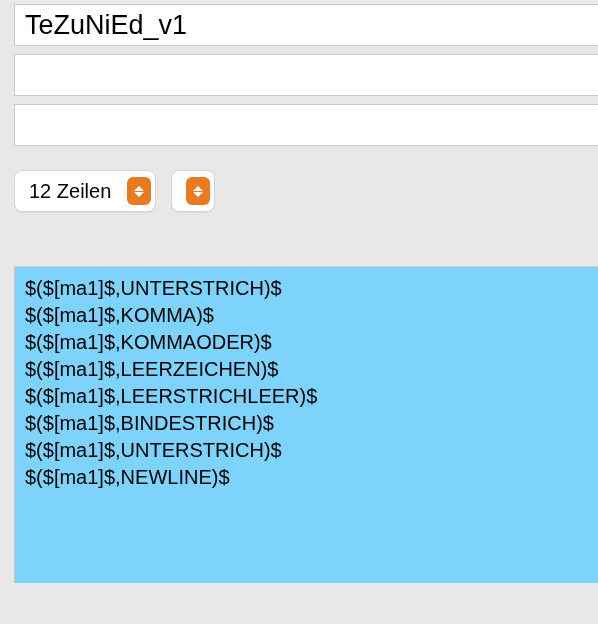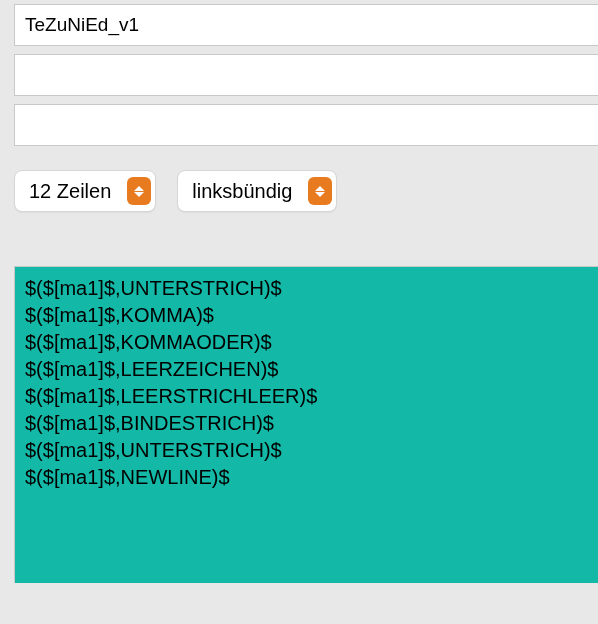--- a/index.html
+++ b/index.html
@@ -17,34 +17,34 @@
     .form-container {
       padding: 0;
     }
     .text-input {
       display: block;
       width: calc(100% - 14px);
       margin-left: 14px;
       margin-top: 8px;
       height: 42px;
       padding: 6px 10px;
-      font-size: 19px;
+      font-size: 27px;
       font-family: inherit;
       background: #ffffff;
       border: 1px solid #c8c8c8;
       border-right: none;
       outline: none;
       color: #000;
     }
     .text-input:first-child {
       margin-top: 4px;
     }
     .dropdown-row {
       display: flex;
-      gap: 21px;
+      gap: 15px;
       margin-left: 14px;
       margin-top: 24px;
       padding-bottom: 6px;
     }
     .dropdown {
       display: inline-flex;
       align-items: center;
       height: 42px;
       background: #ffffff;
       border: 1px solid #d6d6d6;
@@ -78,21 +78,21 @@
     .arrow-up {
       border-bottom: 5px solid #ffffff;
     }
     .arrow-down {
       border-top: 5px solid #ffffff;
     }
     .textarea-container {
       margin-left: 14px;
       margin-top: 48px;
       width: calc(100% - 14px);
-      background: #14b8a6;
+      background: #7dd3fc;
       border: 1px solid #c8c8c8;
       border-right: none;
       border-bottom: none;
       padding: 8px 10px 92px 10px;
       min-height: 290px;
     }
     .textarea-content {
       font-family: -apple-system, BlinkMacSystemFont, "Helvetica Neue", Arial, sans-serif;
       font-size: 20px;
       line-height: 1.35;
@@ -117,21 +117,20 @@
 
     <div class="dropdown">
       <span class="dropdown-label">12 Zeilen</span>
       <span class="dropdown-arrows">
         <span class="arrow-up"></span>
         <span class="arrow-down"></span>
       </span>
     </div>
 
     <div class="dropdown">
-      <span class="dropdown-label">linksbündig</span>
       <span class="dropdown-arrows">
         <span class="arrow-up"></span>
         <span class="arrow-down"></span>
       </span>
     </div>
 
   </div>
 
   <div class="textarea-container">
     <div class="textarea-content" id="textarea-content">$($[ma1]$,UNTERSTRICH)$

